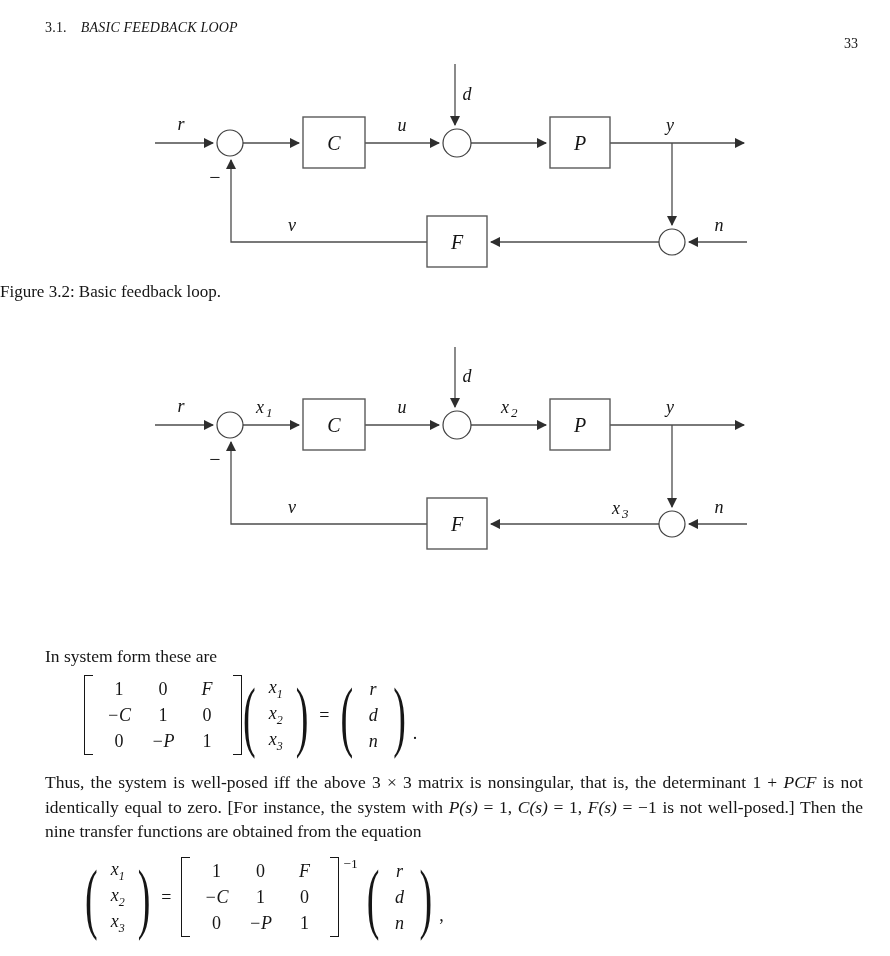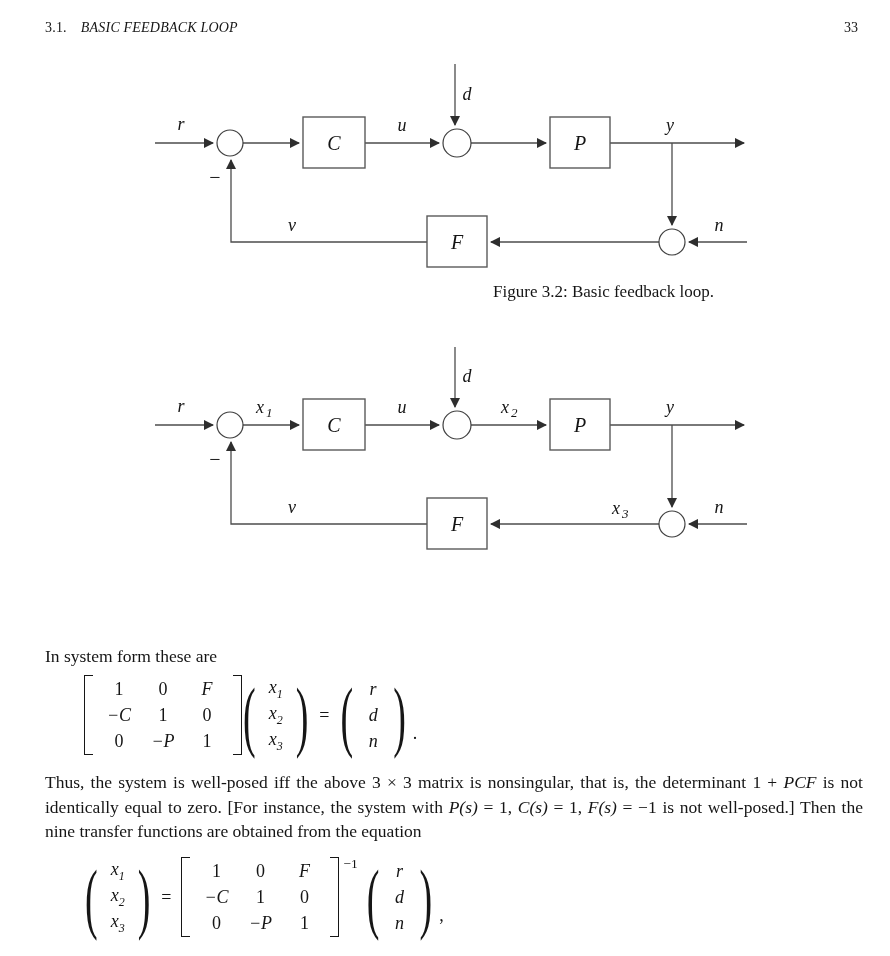--- a/index.html
+++ b/index.html
@@ -5,32 +5,32 @@
   html,body{margin:0;padding:0;background:#ffffff;}
   .page{
     position:relative;width:890px;height:956px;background:#ffffff;
     font-family:"Liberation Serif", serif;color:#151515;overflow:hidden;
   }
   
   .hdr{position:absolute;top:20px;left:45px;right:32px;display:flex;justify-content:space-between;
        font-size:14px;gap:8px;}
   .hdr .sec{font-style:italic;letter-spacing:.2px;}
   .hdr .sec .num{margin-right:14px;}
-  .hdr .pageno{font-style:normal;}
+  .hdr .pageno{font-style:normal;margin-top:16px;}
   
   svg.fig{position:absolute;left:140px;overflow:visible;}
   svg.fig .wire{stroke:#4c4c4c;stroke-width:1.3;fill:none;}
   svg.fig .box{fill:#ffffff;stroke:#5a5a5a;stroke-width:1.4;}
   svg.fig .node{fill:#ffffff;stroke:#3f3f3f;stroke-width:1.2;}
   svg.fig text{font-family:"Liberation Serif", serif;font-style:italic;fill:#141414;}
   svg.fig .sig{font-size:18px;}
   svg.fig .blk{font-size:20px;}
   svg.fig .sub{font-size:13px;}
   svg.fig .minus{font-size:20px;font-style:normal;}
-  .caption{position:absolute;left:8px;width:706px;text-align:right;font-size:17px;}
+  .caption{position:absolute;left:0;width:706px;text-align:left;font-size:17px;}
   
   .bodytext{position:absolute;left:45px;font-size:17.5px;line-height:24.5px;}
   .para{width:818px;text-align:justify;}
   .it{font-style:italic;}
   
   .eq{position:absolute;display:flex;align-items:center;font-size:18px;}
   .brk{align-self:stretch;width:8px;margin:1px 0;}
   .brk-l{border:1.6px solid #161616;border-right:none;}
   .brk-r{border:1.6px solid #161616;border-left:none;}
   .mat{display:grid;grid-template-columns:repeat(3,44px);grid-auto-rows:26px;

